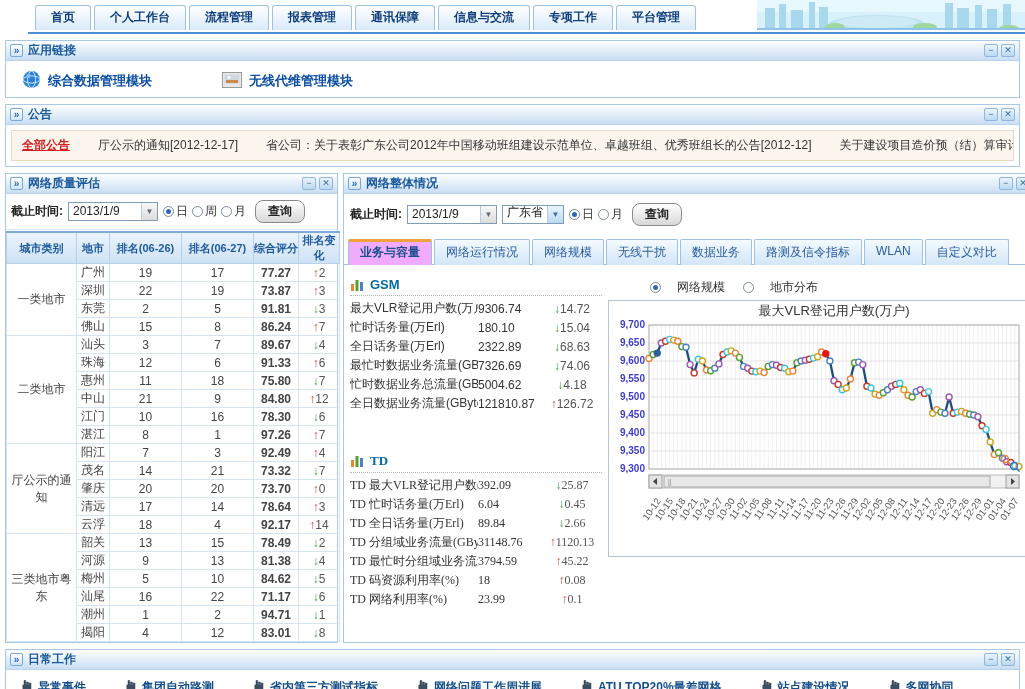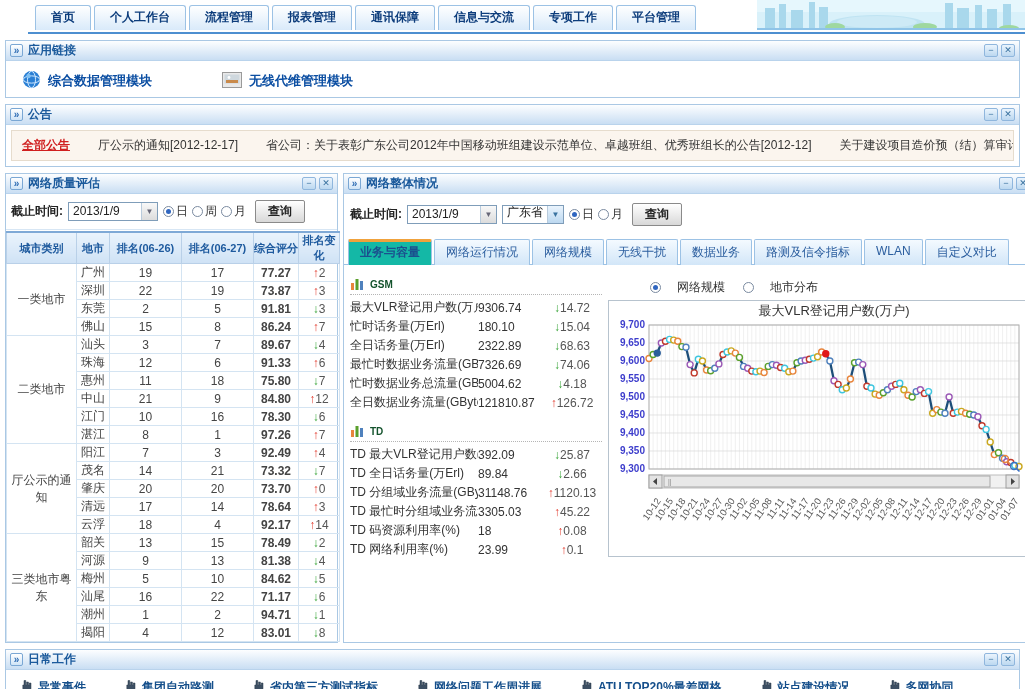--- a/index.html
+++ b/index.html
@@ -48,51 +48,51 @@
   
   .query-bar { display:flex; align-items:center; gap:5px; padding:6px 5px; border-bottom:1px solid #d7e6f4; }
   .q-label { font-weight:bold; color:#222;text-align:right; }
   .combo { display:flex; border:1px solid #7f9db9; background:#fff; height:19px; align-items:flex-end; }
   .combo-text { padding:2px 4px; min-width:72px; font-size:12px; color:#222; }
   .combo-btn { width:16px; background:linear-gradient(#f8f8f8,#dcdcdc); border-left:1px solid #b9cbdc; color:#667; font-size:8px; line-height:17px; text-align:center; cursor:pointer; }
   .radio { display:inline-block; width:11px; height:11px; border:1px solid #7a8aa0; border-radius:50%; background:#fff; position:relative; vertical-align:-2px; }
   .radio.sel::after { content:""; position:absolute; left:2px; top:2px; width:5px; height:5px; border-radius:50%; background:#2f66c0; }
   .radio-lbl { margin:0 4px 0 2px; }
   .btn {
-    padding:2px 12px; border:1px solid #8a8a8a; border-radius:2px;
+    padding:2px 12px; border:1px solid #8a8a8a; border-radius:8px;
     background:linear-gradient(#ffffff,#d8d8d8); font-weight:bold; color:#222; cursor:pointer; font-size:12px;
   }
   
   table.quality { border-collapse:collapse; width:100%; table-layout:fixed; margin-top:1px; }
   table.quality th {
     background:linear-gradient(#eaf3fc,#cfe2f5); color:#1e5a9e; border:1px solid #b9d0e8;
     border-top:2px solid #7fa9d6; font-size:11px; height:22px; padding:0; font-weight:bold;
   }
   table.quality td { border:1px solid #d4e4f2; text-align:center; height:18px; padding:0 1px; color:#444; font-size:12px; }
   td.group-cell { background:#fff; color:#444; }
   td.score { color:#1a68c8; font-weight:bold; }
   .arr-up { color:#e23b2e; font-weight:bold; }
   .arr-dn { color:#3aa53a; font-weight:bold; }
   .chg-num { color:#555; }
   
   .tabs-row { display:flex; gap:2px; padding:6px 0 0 4px; border-bottom:1px solid #9cc2e5; }
   .tab {
     padding:4px 11px; background:linear-gradient(#f4faff,#d2e6f8); border:1px solid #9cc2e5; border-bottom:none;
     border-radius:2px 2px 0 0; color:#2a5d9e; cursor:pointer; white-space:nowrap; margin-bottom:-1px;
   }
-  .tab.active { background:#14b8a6; border-top:3px solid #f0a23c; font-weight:bold; color:#1b4f8e; padding-top:2px; }
+  .tab.active { background:#f0abfc; border-top:3px solid #f0a23c; font-weight:bold; color:#1b4f8e; padding-top:2px; }
   .overall-content { display:flex; padding:12px 4px 6px 6px; gap:6px; }
   .metrics-col { width:252px; flex:none; }
-  .sec-head { display:flex; align-items:center; gap:5px; font-weight:bold; color:#14532d; font-size:10px;
+  .sec-head { display:flex; align-items:center; gap:5px; font-weight:bold; color:#0369a1; font-size:13px;
     border-bottom:1px dotted #b5b5b5; padding-bottom:3px; margin-bottom:3px; }
   .metric-row { display:flex; align-items:center; height:19px; }
   .metric-label { flex:1; min-width:0; white-space:nowrap; overflow:hidden; color:#333; }
   .metric-value { width:64px; flex:none; }
   .metric-delta { width:60px; flex:none;text-align:center; }
-  .td-section { margin-top:12px; }
+  .td-section { margin-top:40px;font-family:Liberation Serif, serif; }
   .chart-col { flex:1; }
   .chart-radios { margin:2px 0 4px 42px; display:flex; align-items:center; gap:14px; }
   .chart-box { border:1px solid #b7c3ce; background:#fff; width:422px; }
   
   .daily-body { display:flex; align-items:center; gap:38px; padding:9px 6px 9px 14px; }
   .daily-item { display:flex; align-items:center; gap:5px; cursor:pointer; }
   .daily-label { color:#154f8b; font-weight:bold; }
 </style>
 </head>
 <body>
@@ -461,32 +461,37 @@
             </svg>
             <span>TD</span>
           </div>
           <div id="td-metrics">
               <div class="metric-row">
                 <span class="metric-label">TD 最大VLR登记用户数(万户)</span>
                 <span class="metric-value">392.09</span>
                 <span class="metric-delta"><span class="arr-dn">↓</span><span class="chg-num">25.87</span></span>
               </div>
               <div class="metric-row">
+                <span class="metric-label">TD 忙时话务量(万Erl)</span>
+                <span class="metric-value">6.04</span>
+                <span class="metric-delta"><span class="arr-dn">↓</span><span class="chg-num">0.45</span></span>
+              </div>
+              <div class="metric-row">
                 <span class="metric-label">TD 全日话务量(万Erl)</span>
                 <span class="metric-value">89.84</span>
                 <span class="metric-delta"><span class="arr-dn">↓</span><span class="chg-num">2.66</span></span>
               </div>
               <div class="metric-row">
                 <span class="metric-label">TD 分组域业务流量(GByte)</span>
                 <span class="metric-value">31148.76</span>
                 <span class="metric-delta"><span class="arr-up">↑</span><span class="chg-num">1120.13</span></span>
               </div>
               <div class="metric-row">
                 <span class="metric-label">TD 最忙时分组域业务流量(GByte)</span>
-                <span class="metric-value">3305.03</span>
+                <span class="metric-value">3794.59</span>
                 <span class="metric-delta"><span class="arr-up">↑</span><span class="chg-num">45.22</span></span>
               </div>
               <div class="metric-row">
                 <span class="metric-label">TD 码资源利用率(%)</span>
                 <span class="metric-value">18</span>
                 <span class="metric-delta"><span class="arr-up">↑</span><span class="chg-num">0.08</span></span>
               </div>
               <div class="metric-row">
                 <span class="metric-label">TD 网络利用率(%)</span>
                 <span class="metric-value">23.99</span>

